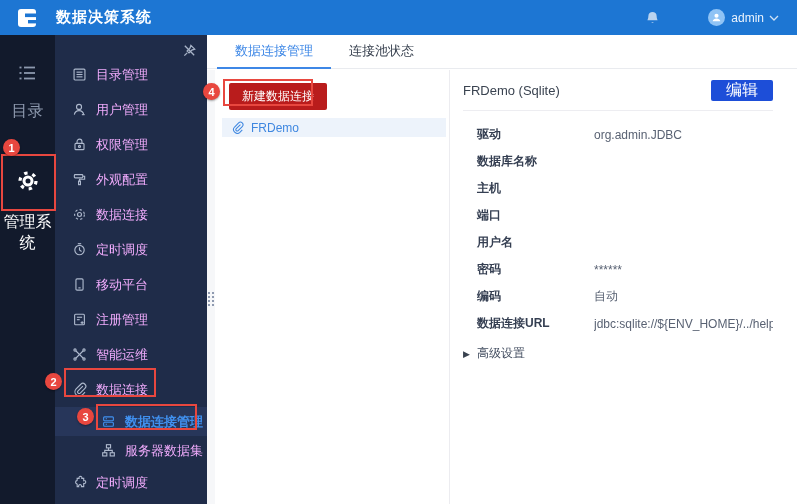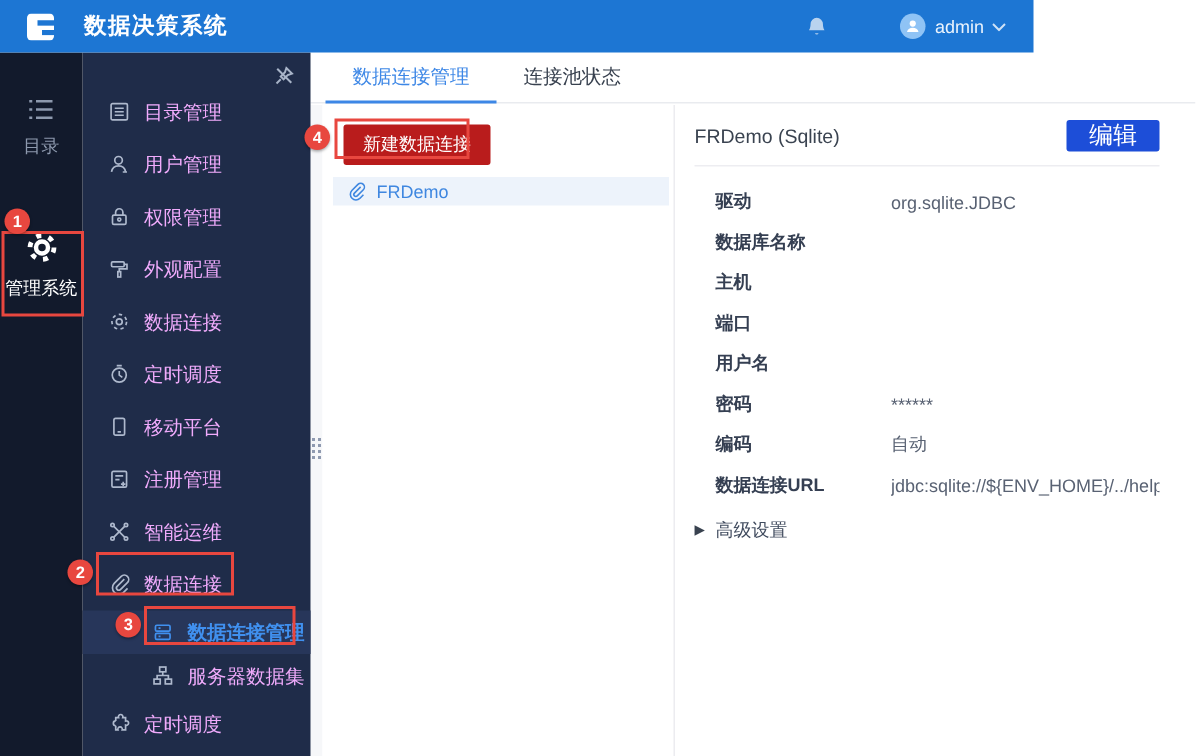--- a/index.html
+++ b/index.html
@@ -1,34 +1,34 @@
 <!DOCTYPE html>
 <html><head>
 <meta charset="utf-8">
 <style>
   * { margin:0; padding:0; box-sizing:border-box; }
   html,body { width:797px; height:504px; overflow:hidden; }
   body { font-family:"Liberation Sans","DejaVu Sans",sans-serif; position:relative; background:#fff; }
 
   
-  .topbar { position:absolute; left:0; top:0; width:689px; height:35px; background:#1d76d3; display:flex; align-items:center; z-index:5; }
+  .topbar { position:absolute; left:0; top:0; width:797px; height:35px; background:#1d76d3; display:flex; align-items:center; z-index:5; }
   .logo { margin-left:18px; width:18px; height:18px; }
   .app-title { color:#fff; font-size:15px; font-weight:bold; margin-left:20px; letter-spacing:1px; }
   .topbar-right { position:absolute; right:18px; top:0; height:35px; display:flex; align-items:center; gap:26px; }
   .bell { width:15px; height:16px; margin-right:22px; cursor:pointer; }
   .avatar { width:17px; height:17px; border-radius:50%; background:#8fc3f5; display:flex; align-items:center; justify-content:center; }
   .admin-name { color:#eaf3fd; font-size:12px; margin-left:6px; }
   .chev { margin-left:5px; }
 
   
   .rail { position:absolute; left:0; top:35px; width:55px; height:469px; background:#121a2c; z-index:3; }
   .rail-item { width:55px; text-align:center; cursor:pointer; }
   .rail-item.first { margin-top:30px; }
   .rail-item.second { margin-top:48px; }
-  .rail-label { display:block; font-size:12px; margin-top:8px; color:#8d99ae; }
+  .rail-label { display:block; font-size:16px; margin-top:20px; color:#8d99ae; }
   .rail-item.active .rail-label { color:#ffffff; }
 
   
   .sidebar { position:absolute; left:55px; top:35px; width:152px; height:469px; background:#1f2c49; z-index:2; }
   .pin { position:absolute; right:10px; top:8px; width:15px; height:15px; cursor:pointer; }
   .menu { position:absolute; left:0; top:22px; width:152px; }
   .mi { display:flex; align-items:center; height:35px; padding-left:17px; color:#f0abfc; font-size:13px; cursor:pointer; white-space:nowrap; }
   .mi .mico { width:15px; height:15px; margin-right:9px; flex:0 0 15px; color:#aeb9cd; }
   .mi.sub { height:29px; padding-left:46px; }
   .mi.selected { background:#27365a; color:#4090ef; font-weight:bold; }
@@ -307,21 +307,21 @@
   </div>
 
   <div class="right-panel">
     <div class="rp-head">
       <span class="rp-title">FRDemo (Sqlite)</span>
       <button class="edit-btn">编辑</button>
     </div>
     <div class="fields">
       <div class="frow">
         <span class="flabel">驱动</span>
-        <span class="fvalue">org.sqlite.JDBC</span>
+        <span class="fvalue">org.admin.JDBC</span>
       </div>
       <div class="frow">
         <span class="flabel">数据库名称</span>
         <span class="fvalue"></span>
       </div>
       <div class="frow">
         <span class="flabel">主机</span>
         <span class="fvalue"></span>
       </div>
       <div class="frow">

